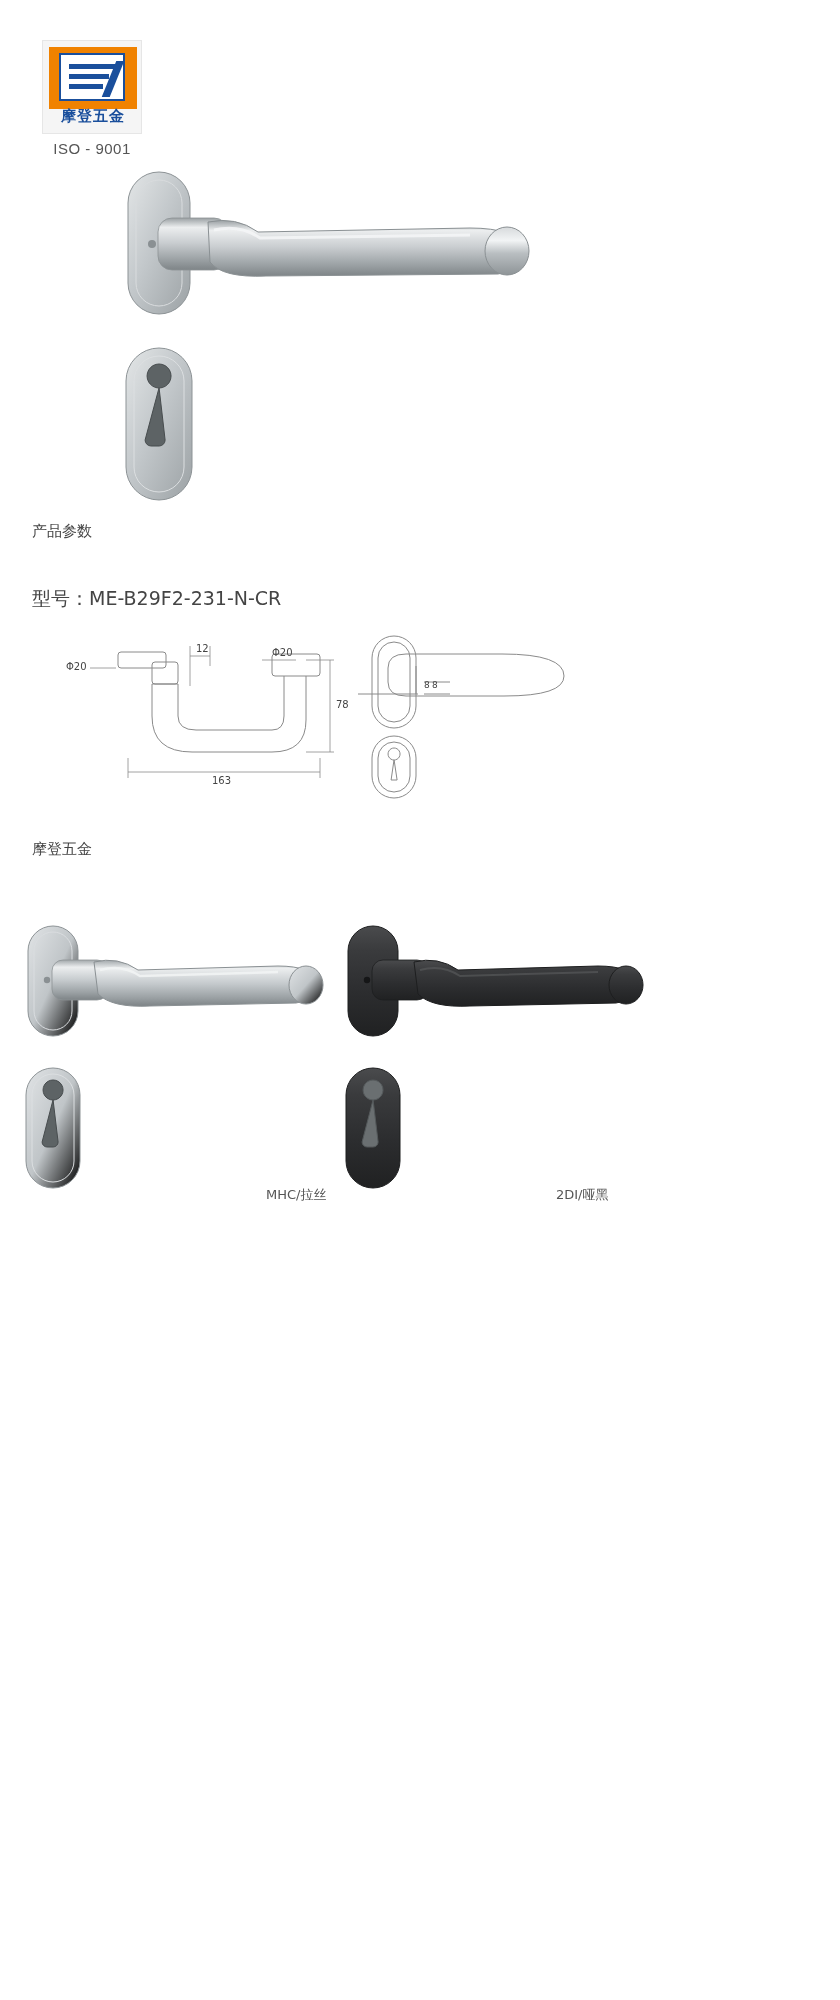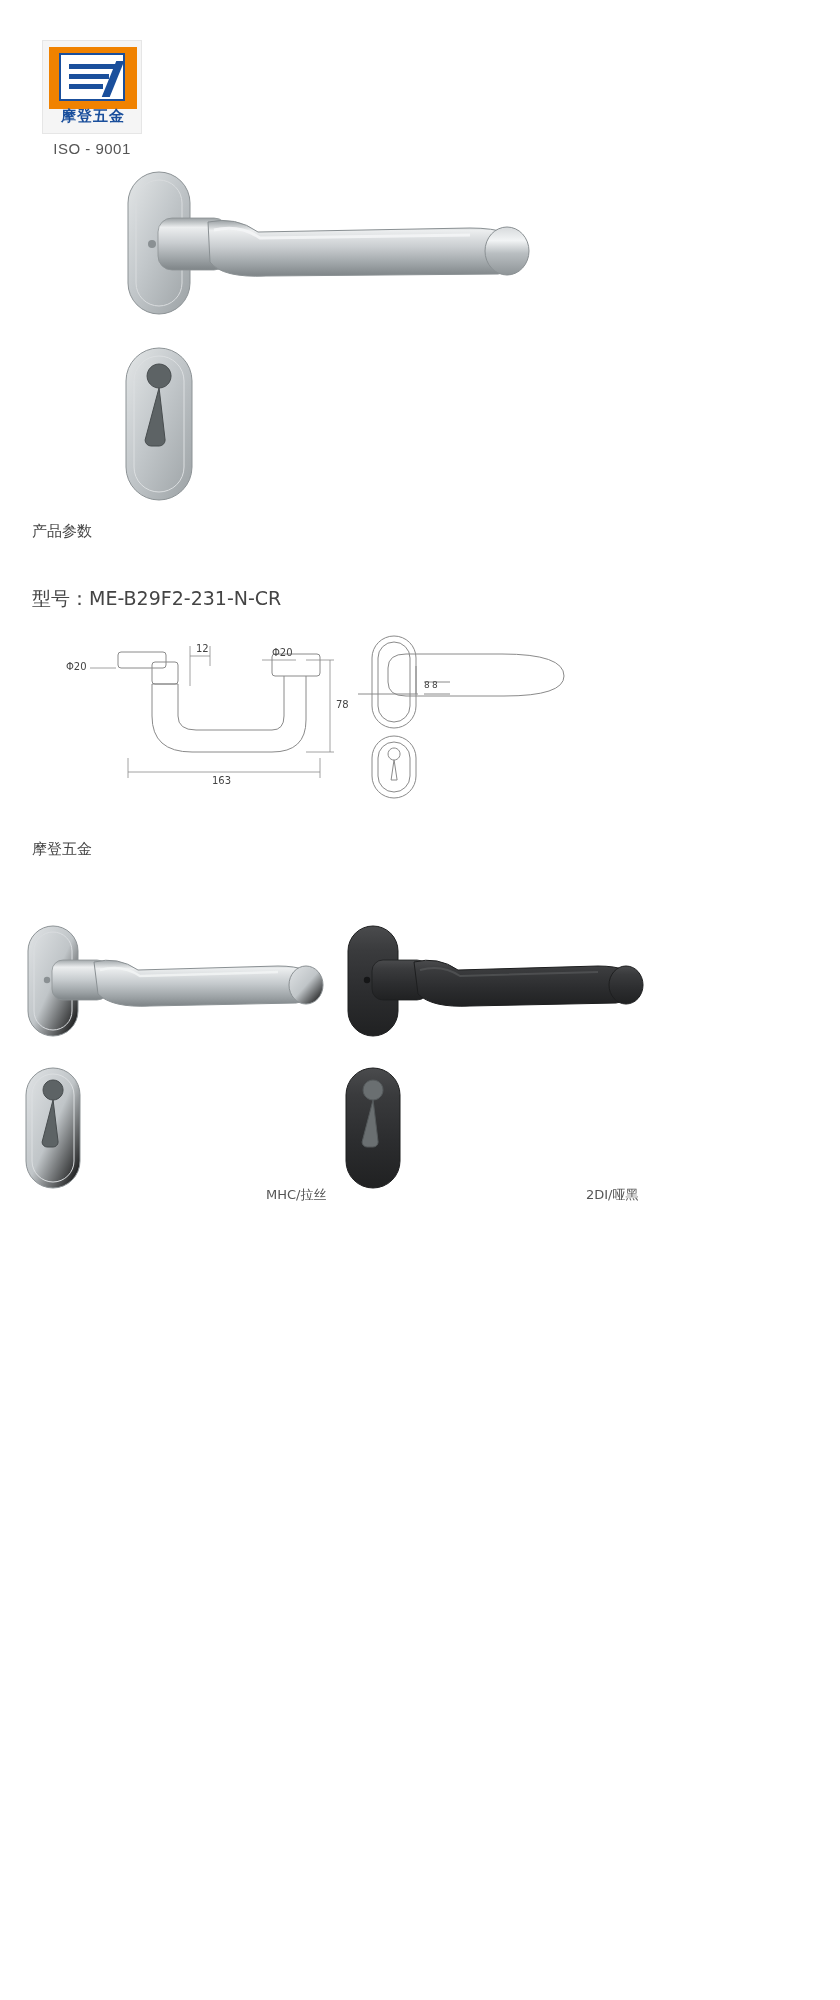--- a/index.html
+++ b/index.html
@@ -140,21 +140,21 @@
     width: 840px;
     height: 310px;
   }
   .variant-caption {
     position: absolute;
     font-size: 13px;
     color: #555555;
     font-family: "DejaVu Sans", sans-serif;
   }
   .cap-1 { left: 266px; top: 1186px; }
-  .cap-2 { left: 586px; top: 1186px; }
+  .cap-2 { left: 556px; top: 1186px; }
   .variant-caption-layer { position: absolute; left:0; top:0; width:671px; height:2000px; pointer-events:none;border-radius:18px;}
 </style>
 </head>
 <body>
 
 <div class="logo-wrap">
   <div class="logo-box">
     <div class="logo-orange"></div>
     <div class="logo-mark">
       <div class="bar b1"></div>

